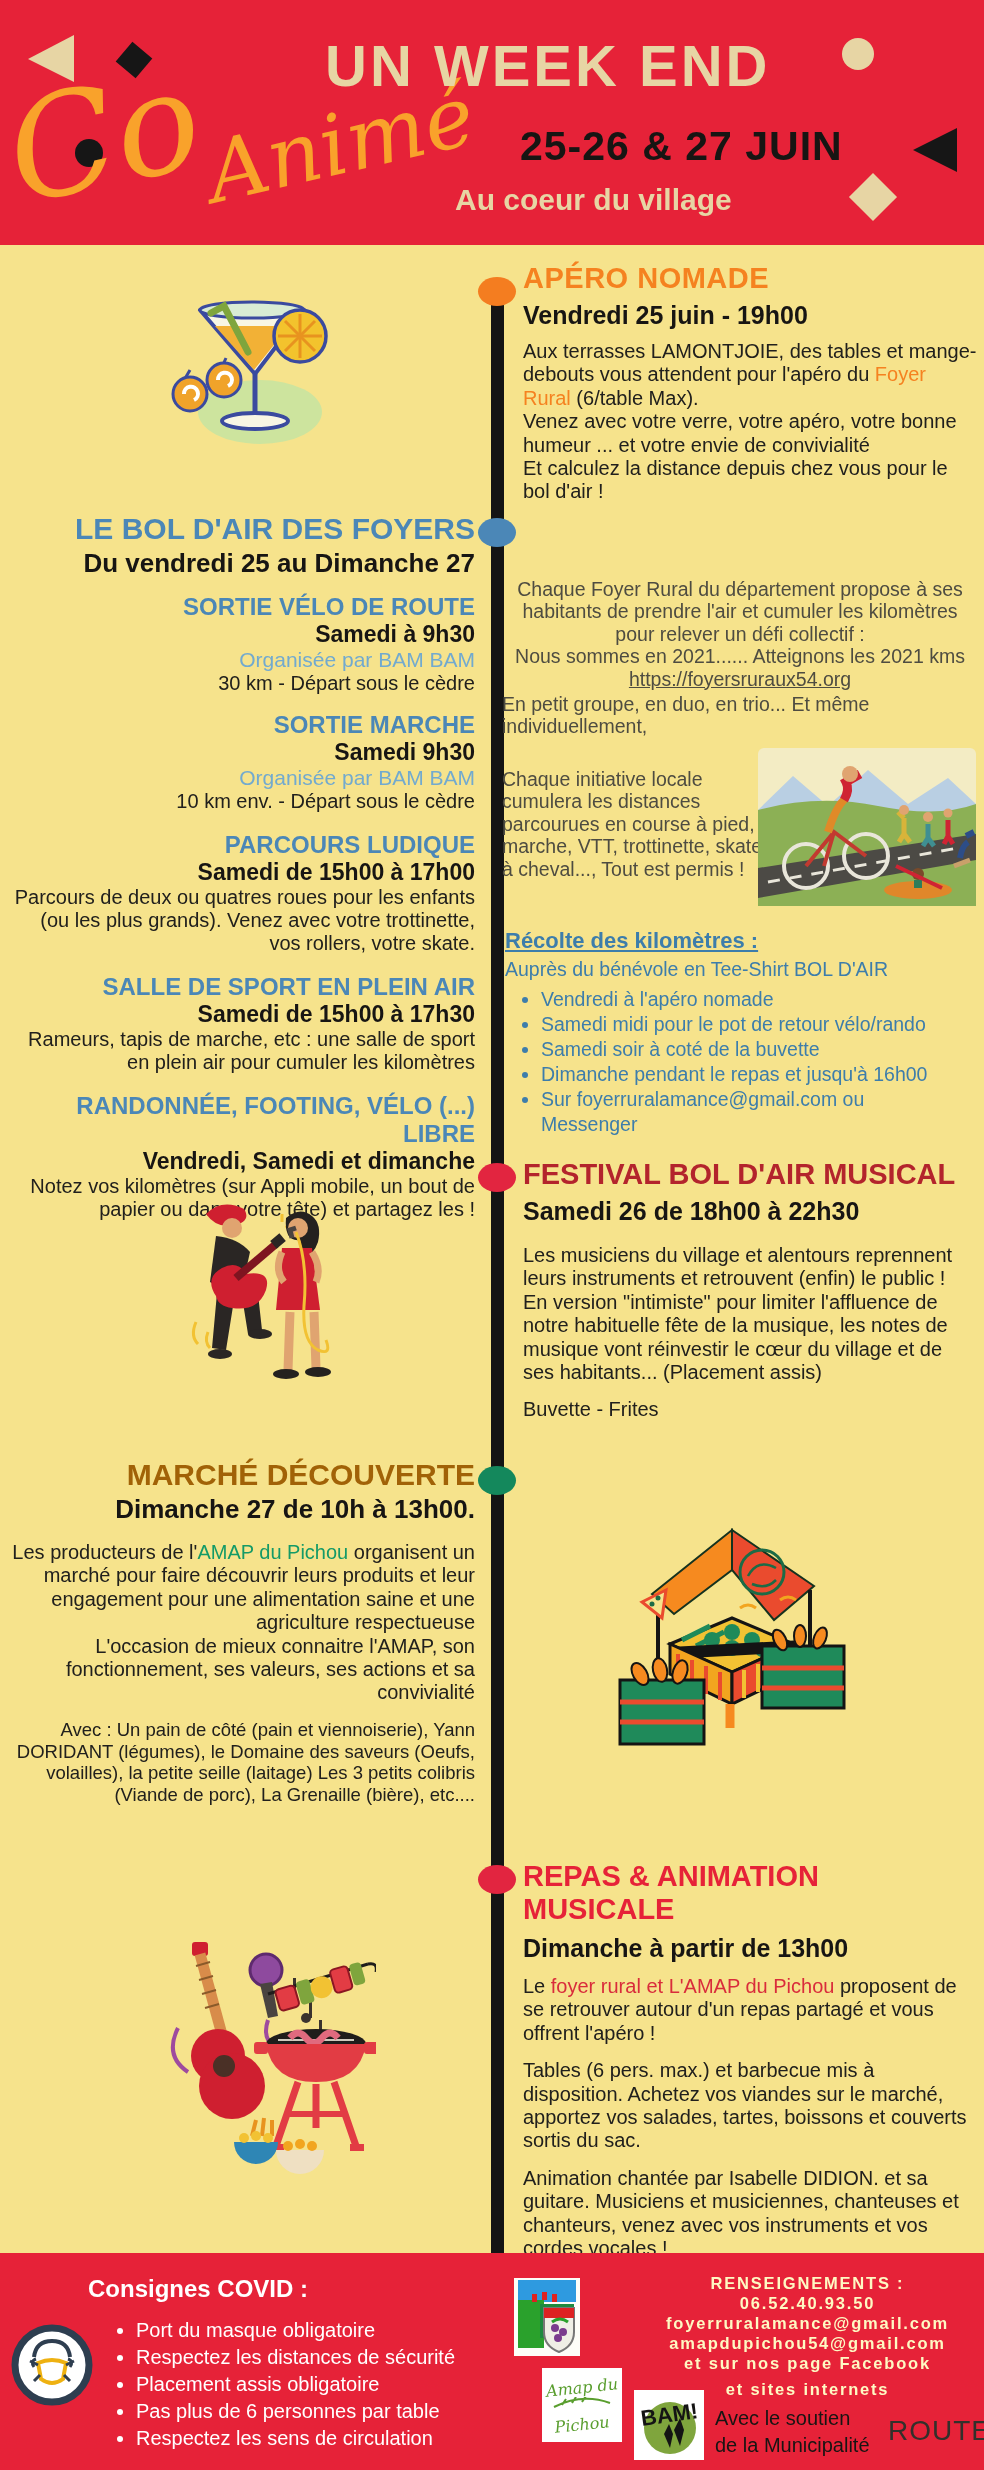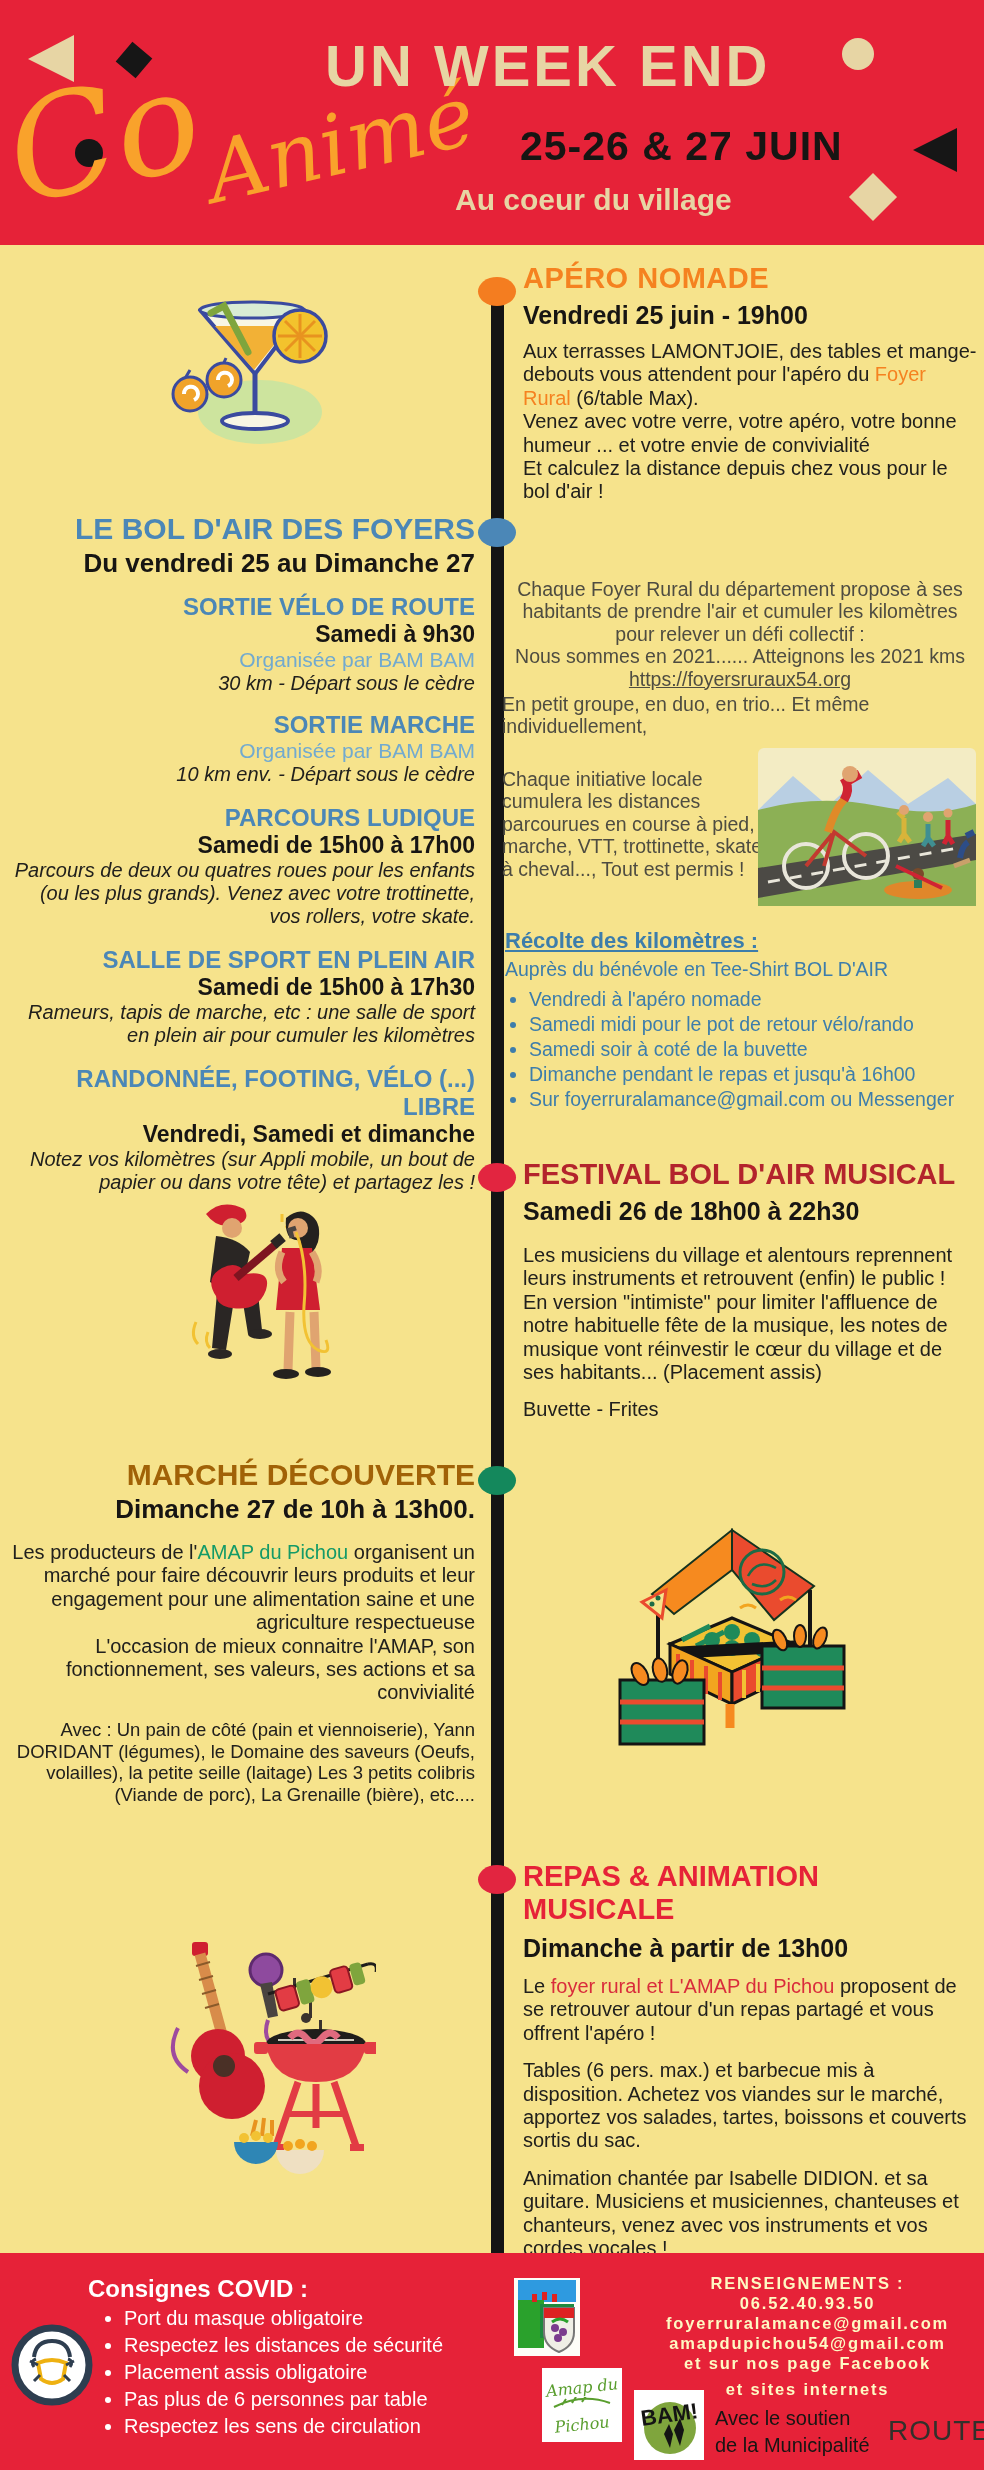--- a/index.html
+++ b/index.html
@@ -17,26 +17,26 @@
   .t-blue{color:#4b87b7;font-weight:bold;font-size:30px;}
   .t-darkred{color:#b3242c;font-weight:bold;font-size:29px;}
   .t-green{color:#a16207;font-weight:bold;font-size:30px;}
   .t-red{color:#e62238;font-weight:bold;font-size:29px;}
   .when{color:#171513;font-weight:bold;font-size:25px;}
   .body20{font-size:20px;line-height:1.17;color:#21201d;}
   .body19{font-size:19.5px;line-height:1.15;color:#4e4c41;}
   .ev-h{color:#4b87b7;font-weight:bold;font-size:24px;}
   .ev-t{color:#171513;font-weight:bold;font-size:23px;}
   .ev-o{color:#72aacf;font-size:21px;}
-  .ev-d{font-size:20px;line-height:1.15;color:#21201d;font-style:italic;}
+  .ev-d{font-size:20px;line-height:1.15;color:#21201d;}
   .lnk-orange{color:#f58220;}
   .lnk-green{color:#149a67;}
   .lnk-red{color:#d92c3b;}
   .blk{display:block;}
-  ul{margin:0;padding-left:24px;}
+  ul{margin:12px;padding-left:24px;}
   
   .tl-line{position:absolute;left:491px;top:291px;width:13px;height:2152px;background:#141414;}
   .dot{position:absolute;width:38px;height:29px;border-radius:50%;}
   
   .ftr{position:absolute;left:0;top:2253px;width:984px;height:217px;background:#e62238;}
   .covid-t{color:#fff;font-weight:bold;font-size:24px;}
   .covid li{color:#fff;font-size:20px;line-height:27px;}
   .contact div{color:#fef9c3;font-weight:bold;font-size:16.5px;letter-spacing:1.8px;line-height:20px;text-align:center;}
   .logo-box{position:absolute;background:#fff;}
 </style>
@@ -109,20 +109,21 @@
 
     <div style="margin-top:14px;">
       <div class="ev-h">SORTIE VÉLO DE ROUTE</div>
       <div class="ev-t">Samedi à 9h30</div>
       <div class="ev-o">Organisée par BAM BAM</div>
       <div class="ev-d">30 km - Départ sous le cèdre</div>
     </div>
 
     <div style="margin-top:16px;">
       <div class="ev-h">SORTIE MARCHE</div>
+      <div class="ev-t">Samedi 9h30</div>
       <div class="ev-o">Organisée par BAM BAM</div>
       <div class="ev-d">10 km env. - Départ sous le cèdre</div>
     </div>
 
     <div style="margin-top:18px;">
       <div class="ev-h">PARCOURS LUDIQUE</div>
       <div class="ev-t">Samedi de 15h00 à 17h00</div>
       <div class="ev-d">Parcours de deux ou quatres roues pour les enfants (ou les plus grands). Venez avec votre trottinette, vos rollers, votre skate.</div>
     </div>
 

